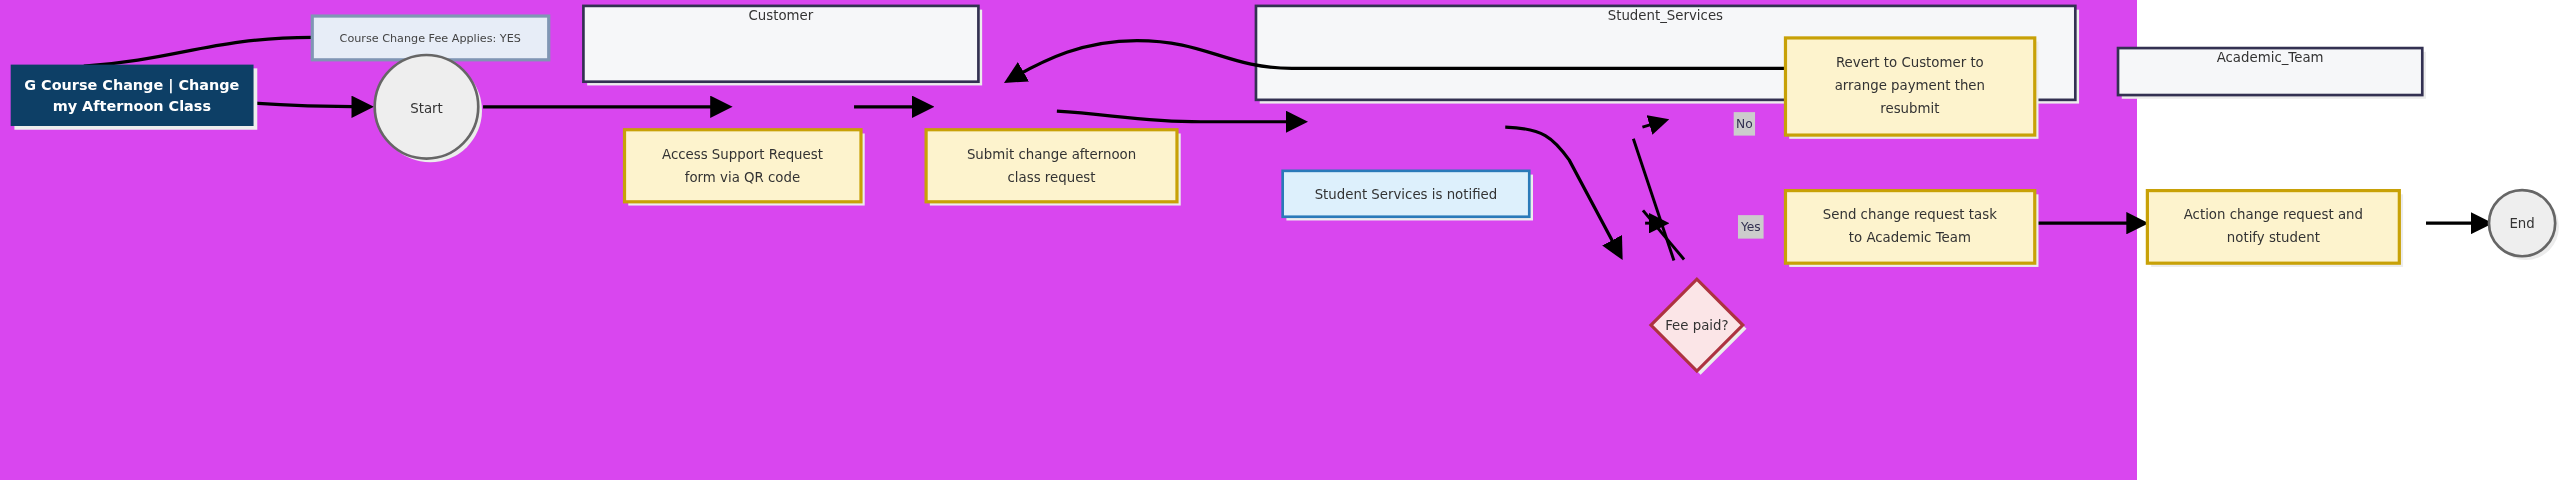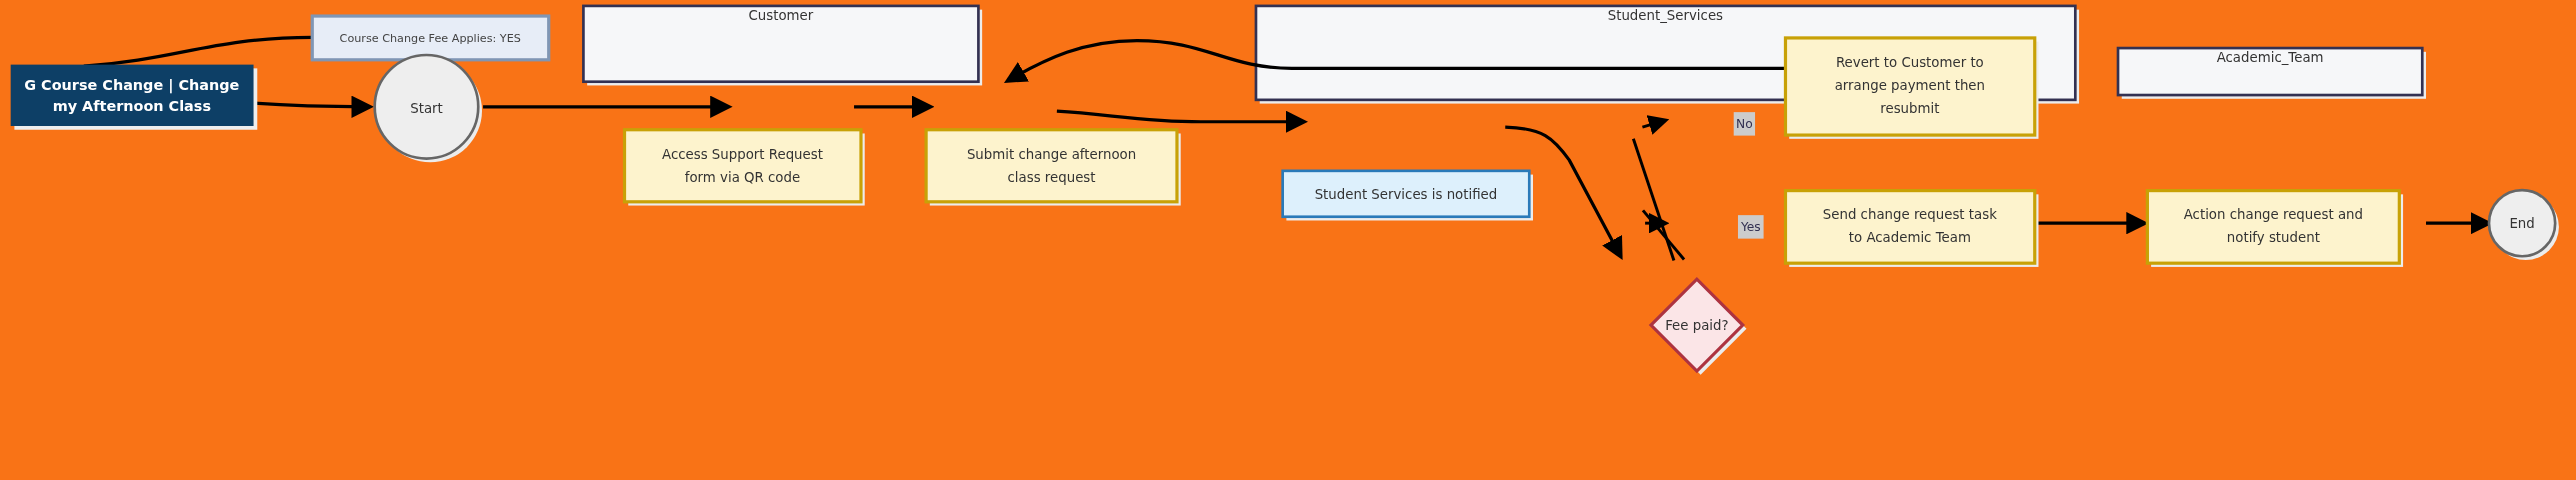--- a/index.html
+++ b/index.html
@@ -8,23 +8,23 @@
     background: #ffffff;
   }
   body {
     width: 2576px;
     height: 481px;
     overflow: hidden;
     font-family: "DejaVu Sans", sans-serif;
   }
   #canvas {
     position: relative;
-    width: 2576px;
+    width: 2137px;
     height: 481px;
-    background: #f97316;
+    background: #d946ef;
     text-decoration: underline;
   }
   svg#diagram {
     position: absolute;
     top: 0;
     left: 0;
     width: 2576px;
     height: 481px;
   }
   .sg-rect {

